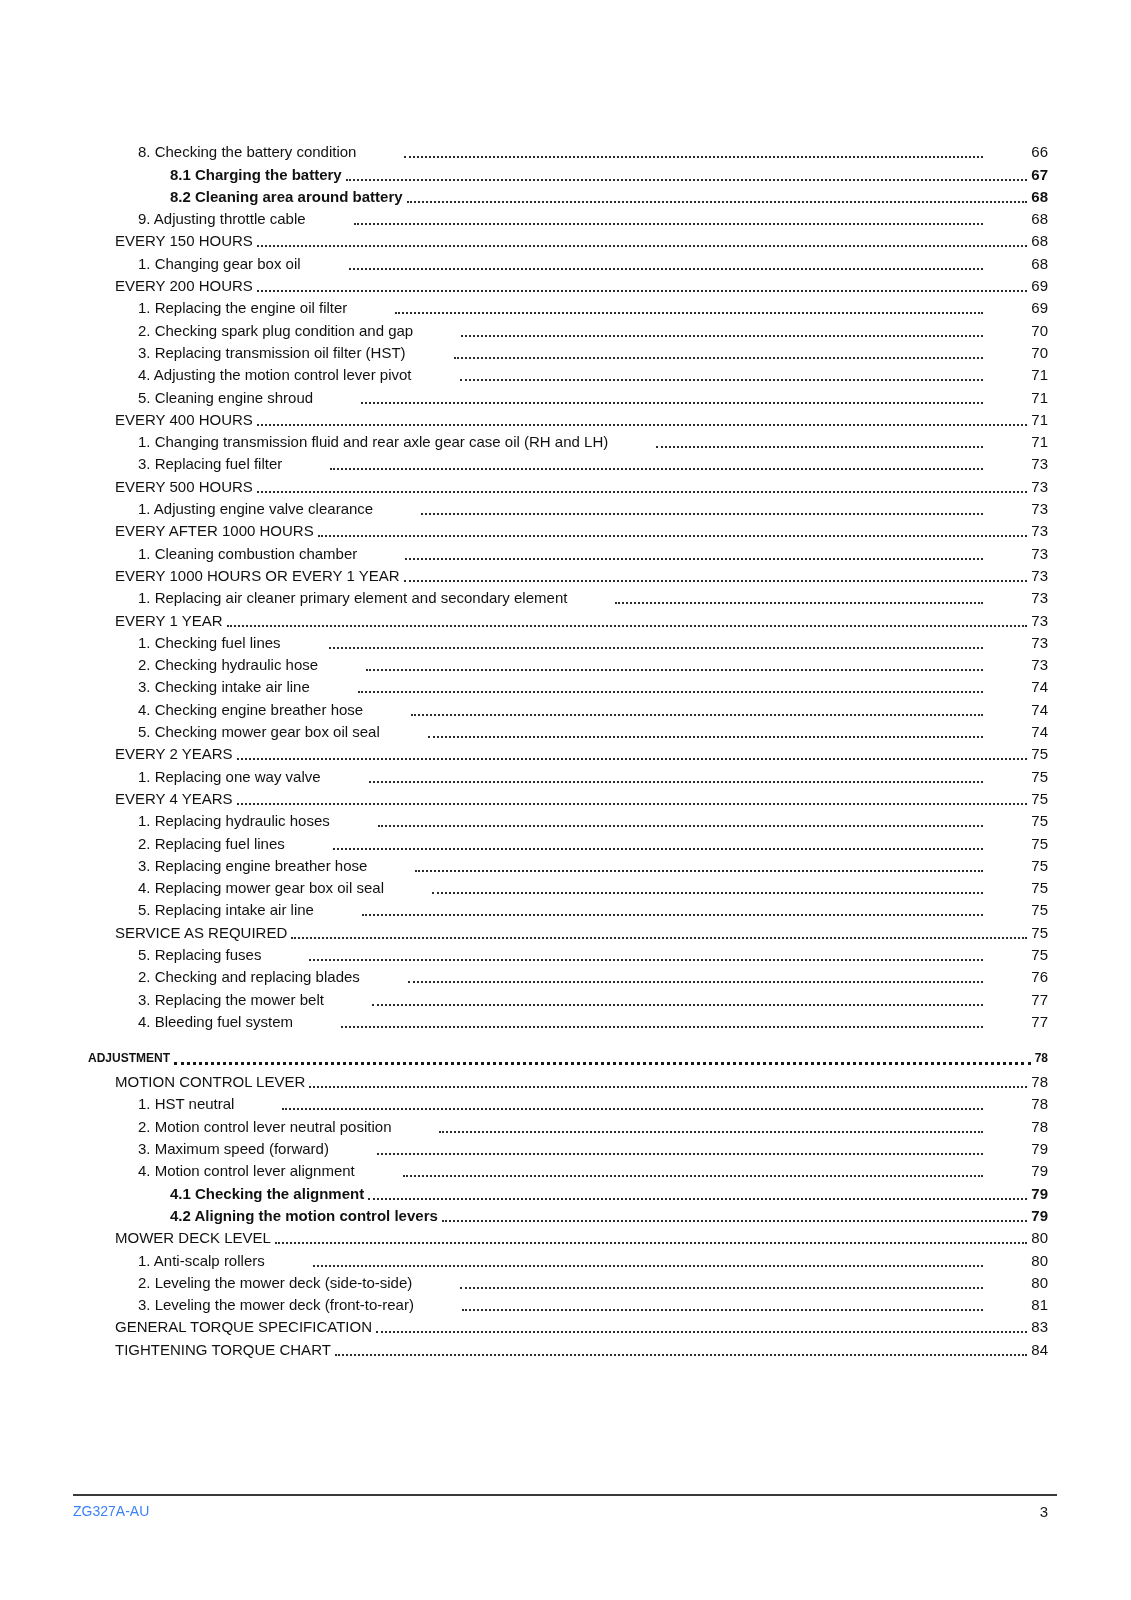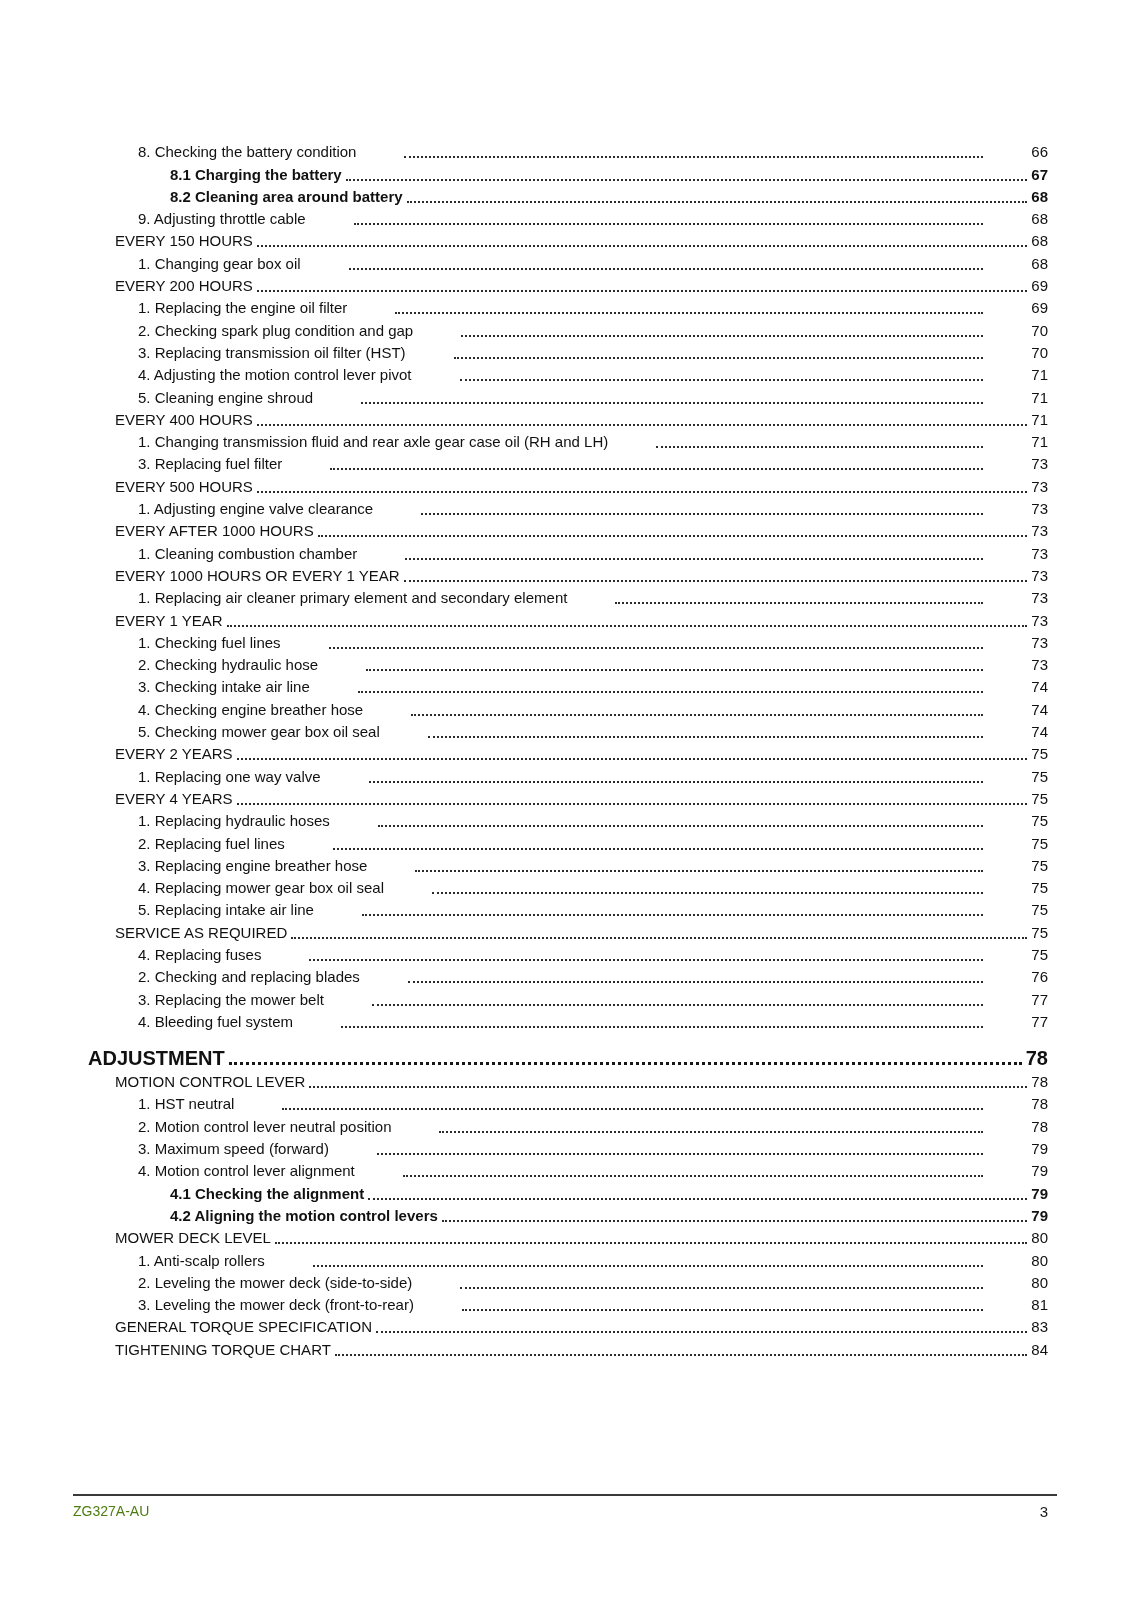--- a/index.html
+++ b/index.html
@@ -42,21 +42,21 @@
     white-space: nowrap;
     padding-left: 2px;
   }
   .row.section { padding-left: 27px; }
   .row.item    { padding-left: 50px; gap: 44px; }
   .row.subitem { padding-left: 82px; font-weight: bold; }
   .row.part {
     padding-left: 0;
     margin-top: 10px;
     height: 28px;
-    font-size: 20px;
+    font-size: 12px;
     font-weight: bold;
     line-height: 24px;
   }
   .row.part .leader {
     border-bottom: 3px dotted #161616;
     margin-bottom: 5px;
   }
   .footer-rule {
     position: absolute;
     left: 73px;
@@ -69,21 +69,21 @@
     position: absolute;
     left: 73px;
     top: 1503px;
     width: 984px;
     display: flex;
     justify-content: space-between;
     align-items: flex-start;
   }
   .footer .footer-left {
     font-size: 14px;
-    color: #4d7c0f;
+    color: #3b82f6;
   }
   .footer .footer-right {
     font-size: 15px;
     color: #181818;
     padding-right: 9px;
   }
 </style>
 </head>
 <body>
 
@@ -263,21 +263,21 @@
         <span class="label">5. Replacing intake air line</span>
         <span class="leader"></span>
         <span class="pagenum">75</span>
       </div>
       <div class="row section">
         <span class="label">SERVICE AS REQUIRED</span>
         <span class="leader"></span>
         <span class="pagenum">75</span>
       </div>
       <div class="row item">
-        <span class="label">4. Replacing fuses</span>
+        <span class="label">5. Replacing fuses</span>
         <span class="leader"></span>
         <span class="pagenum">75</span>
       </div>
       <div class="row item">
         <span class="label">2. Checking and replacing blades</span>
         <span class="leader"></span>
         <span class="pagenum">76</span>
       </div>
       <div class="row item">
         <span class="label">3. Replacing the mower belt</span>

